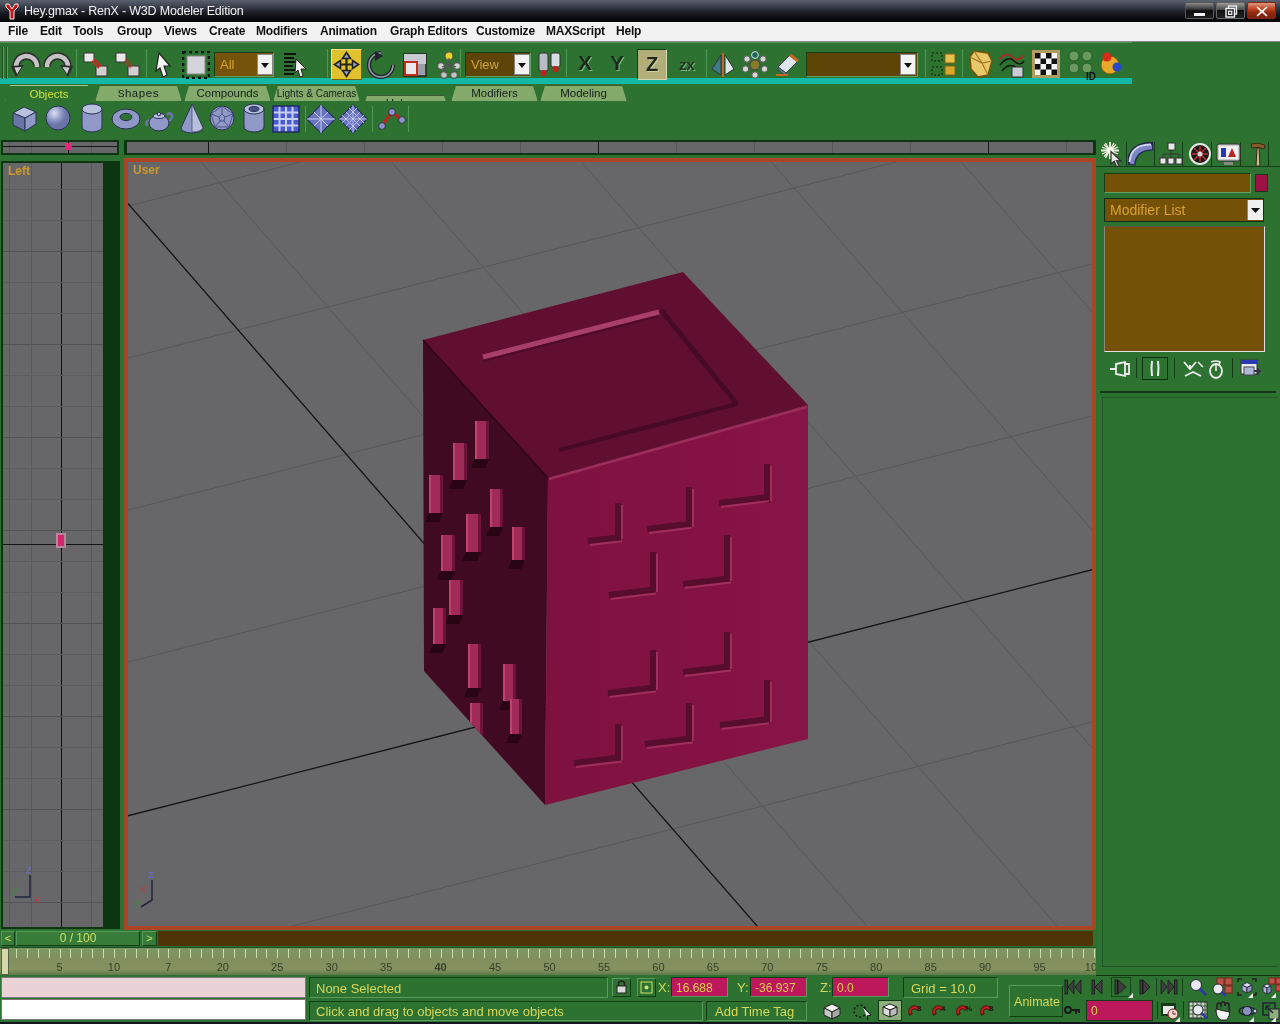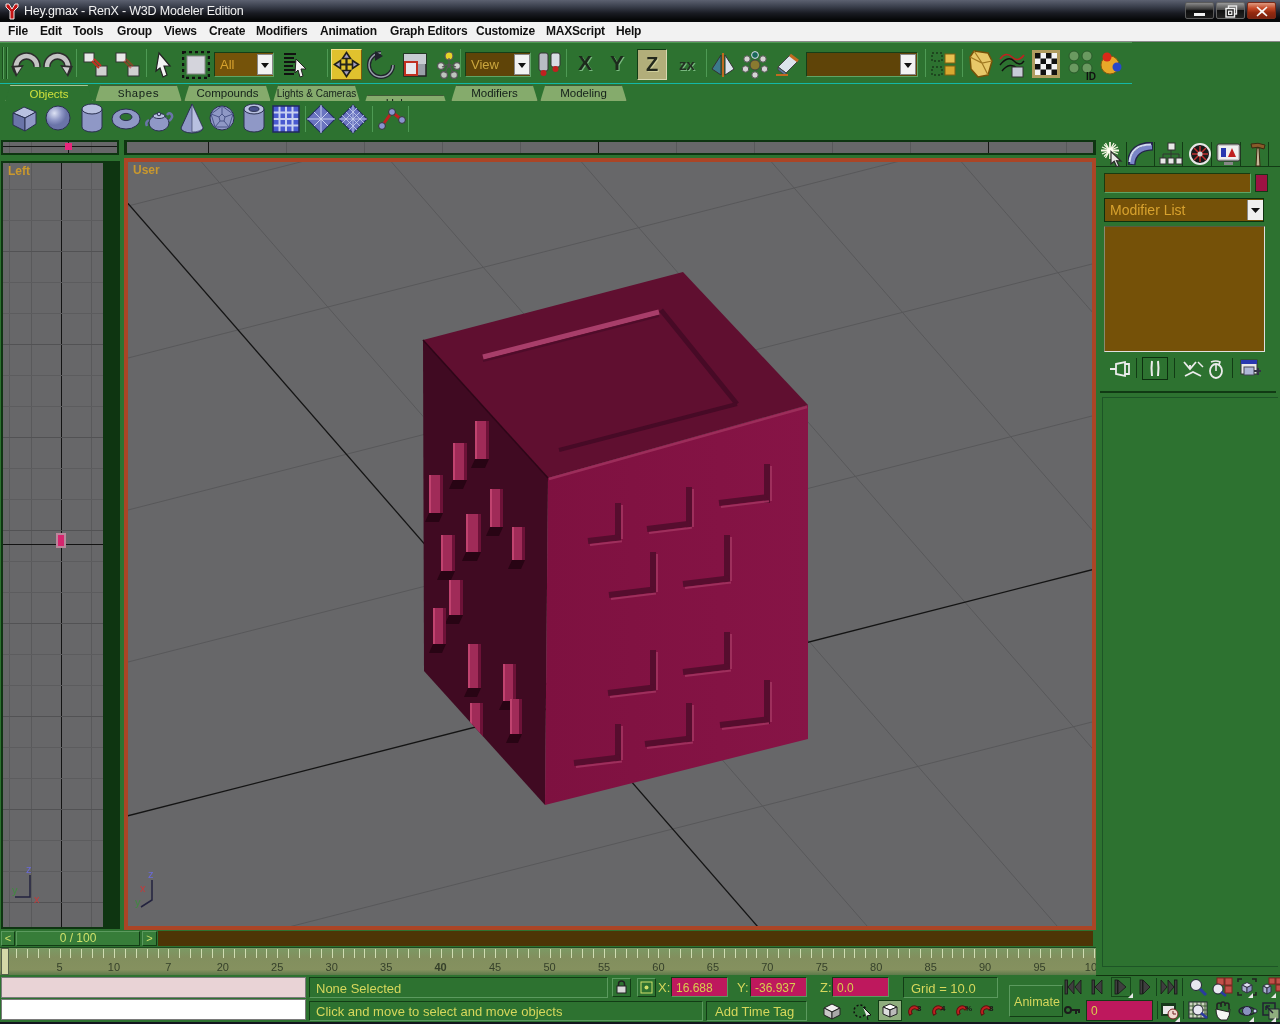--- a/index.html
+++ b/index.html
@@ -37,21 +37,21 @@
     <div class="a" style="left:117px;top:2px;font-size:12px;letter-spacing:-0.2px;font-weight:bold;color:#101010;">Group</div>
     <div class="a" style="left:164px;top:2px;font-size:12px;letter-spacing:-0.2px;font-weight:bold;color:#101010;">Views</div>
     <div class="a" style="left:209px;top:2px;font-size:12px;letter-spacing:-0.2px;font-weight:bold;color:#101010;">Create</div>
     <div class="a" style="left:256px;top:2px;font-size:12px;letter-spacing:-0.2px;font-weight:bold;color:#101010;">Modifiers</div>
     <div class="a" style="left:320px;top:2px;font-size:12px;letter-spacing:-0.2px;font-weight:bold;color:#101010;">Animation</div>
     <div class="a" style="left:390px;top:2px;font-size:12px;letter-spacing:-0.2px;font-weight:bold;color:#101010;">Graph Editors</div>
     <div class="a" style="left:476px;top:2px;font-size:12px;letter-spacing:-0.2px;font-weight:bold;color:#101010;">Customize</div>
     <div class="a" style="left:546px;top:2px;font-size:12px;letter-spacing:-0.2px;font-weight:bold;color:#101010;">MAXScript</div>
     <div class="a" style="left:616px;top:2px;font-size:12px;letter-spacing:-0.2px;font-weight:bold;color:#101010;">Help</div>
   </div>
-<div class="a" style="left:0;top:42px;width:1132px;height:42px;background:#2d7230;border-top:1px solid #4e9a54;border-bottom:1px solid #14b8a6;">
+<div class="a" style="left:0;top:42px;width:1132px;height:42px;background:#2d7230;border-top:1px solid #4e9a54;border-bottom:6px solid #14b8a6;">
     <div class="a" style="left:2px;top:4px;width:2px;height:32px;background:#1a4f1e;border-right:1px solid #55a05b;"></div>
     <div class="a" style="left:6px;top:4px;width:2px;height:32px;background:#1a4f1e;border-right:1px solid #55a05b;"></div>
     <svg class="a" style="left:11px;top:8px" width="30" height="28" viewBox="0 0 30 28">
 <path d="M6 20 A 10.5 10.5 0 1 1 26 16" fill="none" stroke="#2c2c2c" stroke-width="7.5"></path>
 <path d="M6 20 A 10.5 10.5 0 1 1 26 16" fill="none" stroke="#c4c4c4" stroke-width="4.5"></path>
 <polygon points="0,15 13,14 5,26" fill="#2c2c2c"></polygon>
       <polygon points="3.5,16.5 10.5,16 6,23" fill="#cccccc"></polygon>
     </svg>
     <svg class="a" style="left:43px;top:8px" width="30" height="28" viewBox="0 0 30 28">
 <path d="M24 20 A 10.5 10.5 0 1 0 4 16" fill="none" stroke="#2c2c2c" stroke-width="7.5"></path>
@@ -669,21 +669,21 @@
       <div class="a" style="left:4px;top:3px;font-size:12px;color:#d9ce4e;">-36.937</div>
     </div>
     <div class="a yel" style="left:820px;top:5px;font-size:13px;">Z:</div>
     <div class="a fld sunk" style="left:832px;top:2px;width:57px;height:20px;">
       <div class="a" style="left:4px;top:3px;font-size:12px;color:#d9ce4e;">0.0</div>
     </div>
     <div class="a sunk" style="left:903px;top:2px;width:95px;height:21px;">
       <div class="a yel" style="left:7px;top:3px;font-size:13px;">Grid = 10.0</div>
     </div>
     <div class="a sunk" style="left:309px;top:26px;width:394px;height:20px;">
-      <div class="a yel" style="left:6px;top:2px;font-size:13px;">Click and move to select and move objects</div>
+      <div class="a yel" style="left:6px;top:2px;font-size:13px;">Click and drag to objects and move objects</div>
     </div>
     <div class="a sunk" style="left:706px;top:26px;width:101px;height:20px;">
       <div class="a yel" style="left:8px;top:2px;font-size:13px;">Add Time Tag</div>
     </div>
     <svg class="a" style="left:820px;top:26px" width="24" height="20" viewBox="0 0 24 20">
 <path d="M4 7 L12 3 L20 7 L12 11 Z" fill="#f0f0f0" stroke="#222"></path>
       <path d="M4 7 L12 11 L12 18 L4 14 Z" fill="#c8c8c8" stroke="#222"></path>
       <path d="M12 11 L20 7 L20 14 L12 18 Z" fill="#a8a8a8" stroke="#222"></path>
     </svg>
     <svg class="a" style="left:850px;top:26px" width="24" height="20" viewBox="0 0 24 20">

